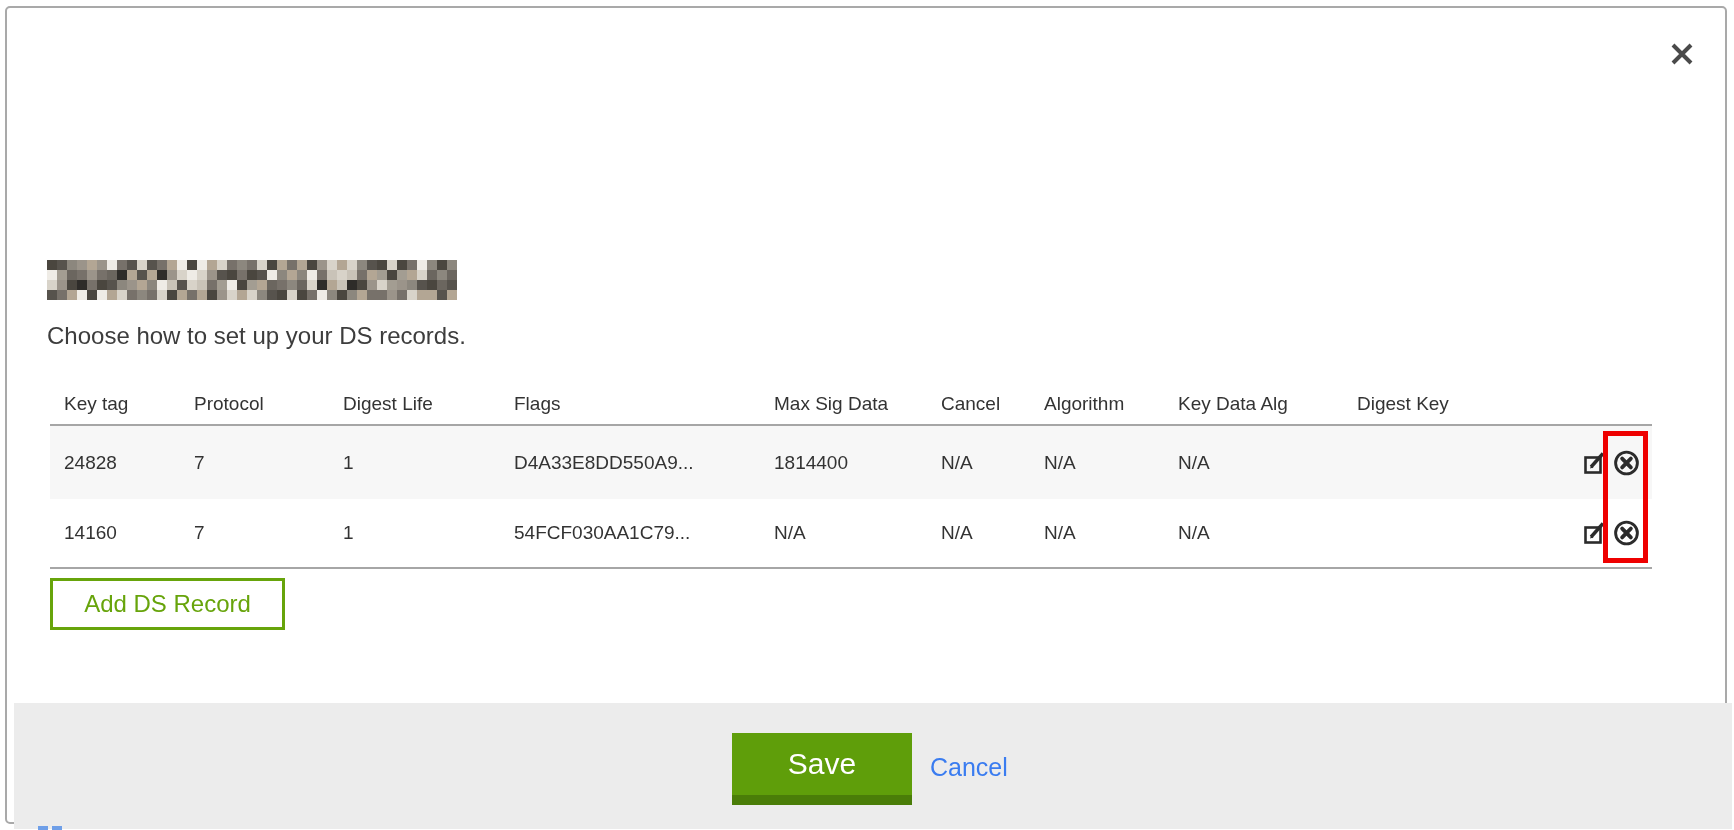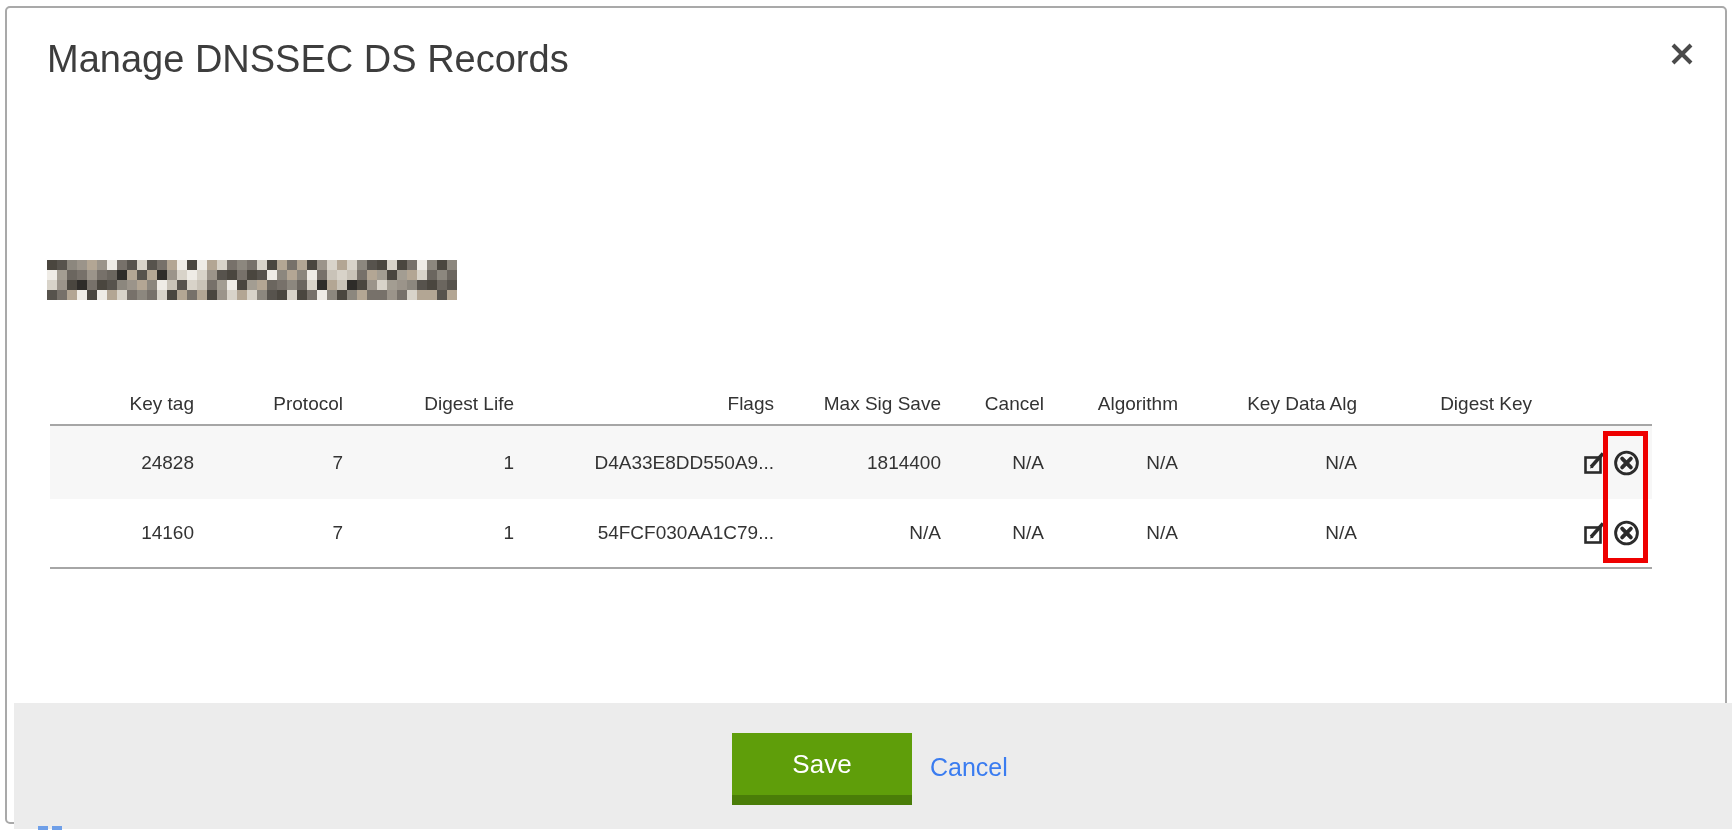--- a/index.html
+++ b/index.html
@@ -27,21 +27,20 @@
   #redacted-domain div { width:10px; height:10px; }
   .subtitle {
     position:absolute; left:40px; top:314px; font-size:24px; color:#3d3d3d;
   }
   #ds-table {
     position:absolute; left:43px; top:375px; width:1602px; font-size:19px; color:#333;
   }
   .t-row {
     display:grid; align-items:center; padding-left:14px;
     grid-template-columns:130px 149px 171px 260px 167px 103px 134px 179px 175px 1fr;
-    text-align:right;
   }
   .t-head { height:43px; border-bottom:2px solid #a6a6a6; }
   .t-data { height:73px; }
   .t-data.alt { background:#f7f7f7; }
   .t-data.last { height:70px; border-bottom:2px solid #a6a6a6; }
   .cell { white-space:nowrap; overflow:hidden; }
   .actions { display:flex; justify-content:flex-end; align-items:center; gap:5px; padding-right:12px; }
   .icon-btn { width:27px; height:27px; display:flex; align-items:center; justify-content:center; cursor:pointer; }
   #annotation-box {
     position:absolute; left:1596px; top:423px; width:45px; height:132px;
@@ -52,42 +51,41 @@
     background:#fff; border:3px solid #67a40b; color:#67a40b;
     font-size:24px; font-family:inherit; cursor:pointer;
   }
   #modal-footer {
     position:absolute; left:7px; top:695px; width:1718px; height:126px;
     background:#ececec;
   }
   #save-btn {
     position:absolute; left:718px; top:30px; width:180px; height:72px;
     background:#5f9e0a; border:none; border-bottom:10px solid #4a7d08;
-    color:#fff; font-size:26px; font-family:inherit; cursor:pointer;
+    color:#fff; font-size:30px; font-family:inherit; cursor:pointer;
   }
   #cancel-link {
     position:absolute; left:916px; top:50px; font-size:25px; color:#3a7cf0;
     text-decoration:none; cursor:pointer;
   }
   .behind-artifact { position:absolute; bottom:0; height:4px; width:10px; background:#6f9fe8; }
 </style>
 </head>
 <body>
 
 <div id="page">
 
   <div id="modal">
 
     <div class="close-btn">
       <svg width="26" height="26" viewBox="0 0 26 26">
         <path d="M4 4 L22 22 M22 4 L4 22" stroke="#4a4a4a" stroke-width="4" stroke-linecap="butt" fill="none"></path>
       </svg>
     </div>
 
-    <h1 class="modal-title">Manage DNSSEC DS Records</h1>
 
     <div id="redacted-domain">
         <div style="background: rgb(74, 70, 63);"></div>
         <div style="background: rgb(87, 83, 77);"></div>
         <div style="background: rgb(140, 135, 126);"></div>
         <div style="background: rgb(155, 148, 138);"></div>
         <div style="background: rgb(179, 166, 148);"></div>
         <div style="background: rgb(155, 148, 138);"></div>
         <div style="background: rgb(239, 236, 230);"></div>
         <div style="background: rgb(119, 113, 106);"></div>
@@ -242,29 +240,30 @@
         <div style="background: rgb(119, 113, 106);"></div>
         <div style="background: rgb(155, 148, 138);"></div>
         <div style="background: rgb(119, 113, 106);"></div>
         <div style="background: rgb(216, 211, 201);"></div>
         <div style="background: rgb(179, 166, 148);"></div>
         <div style="background: rgb(179, 166, 148);"></div>
         <div style="background: rgb(87, 83, 77);"></div>
         <div style="background: rgb(179, 166, 148);"></div>
       </div>
 
+    <div class="subtitle">Choose how to set up your DS records.</div>
 
     <div id="ds-table">
 
       <div class="t-row t-head">
         <div class="cell">Key tag</div>
         <div class="cell">Protocol</div>
         <div class="cell">Digest Life</div>
         <div class="cell">Flags</div>
-        <div class="cell">Max Sig Save</div>
+        <div class="cell">Max Sig Data</div>
         <div class="cell">Cancel</div>
         <div class="cell">Algorithm</div>
         <div class="cell">Key Data Alg</div>
         <div class="cell">Digest Key</div>
         <div class="cell"></div>
       </div>
 
       <div class="t-row t-data alt">
         <div class="cell">24828</div>
         <div class="cell">7</div>
@@ -316,20 +315,21 @@
               <path d="M9.5 9.5 L18.5 18.5 M18.5 9.5 L9.5 18.5" stroke="#2b2b2b" stroke-width="4" stroke-linecap="round"></path>
             </svg>
           </span>
         </div>
       </div>
 
     </div>
 
     <div id="annotation-box"></div>
 
+    <button id="add-ds-btn">Add DS Record</button>
 
     <div id="modal-footer">
       <button id="save-btn">Save</button>
       <a id="cancel-link">Cancel</a>
     </div>
 
   </div>
 
   <div class="behind-artifact" style="left:38px;"></div>
   <div class="behind-artifact" style="left:52px;"></div>

